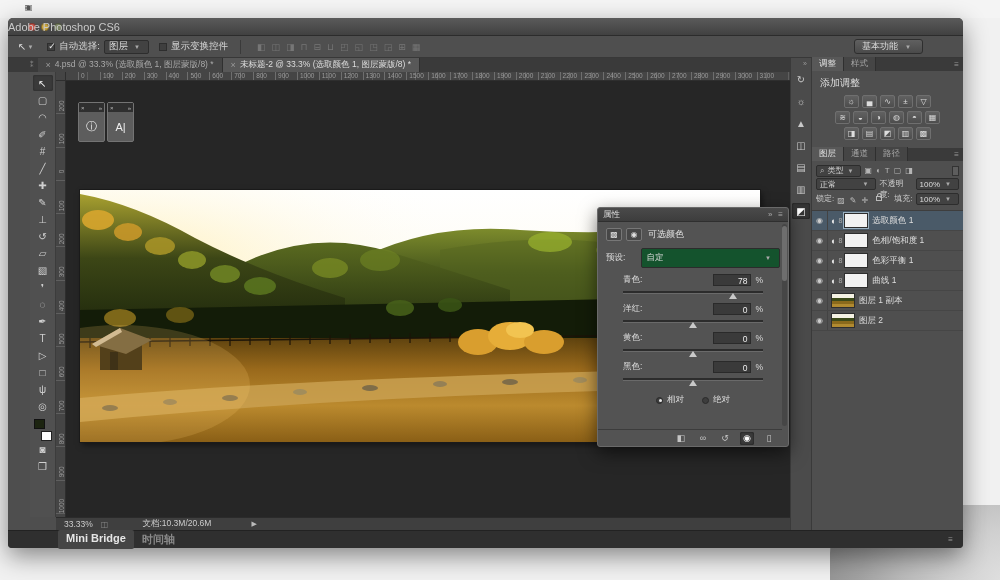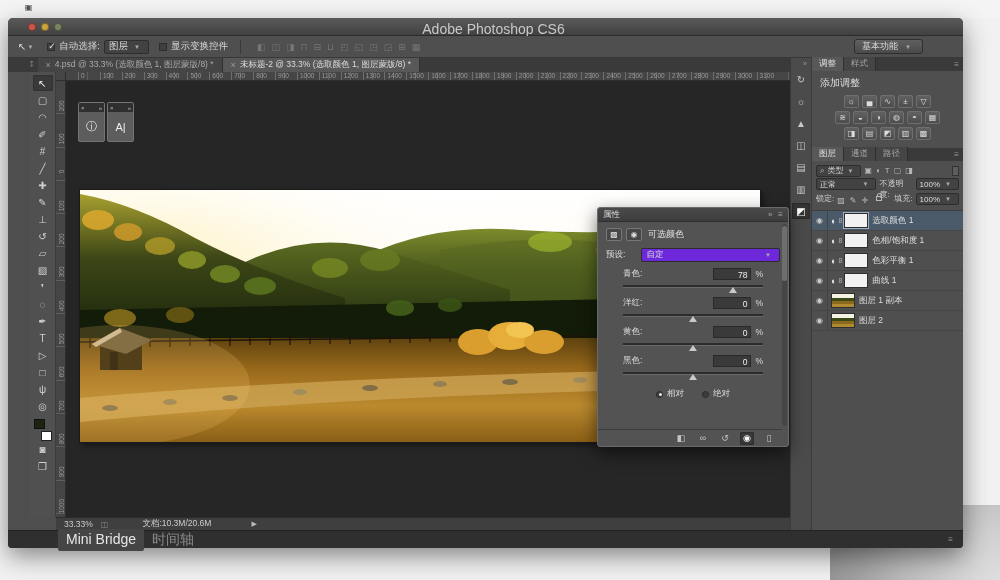--- a/index.html
+++ b/index.html
@@ -12,21 +12,21 @@
   .desktop-widget { position:absolute; left:830px; top:505px; width:170px; height:75px;
     border-radius:48px 0 0 0;
     background:radial-gradient(circle at 105% 110%, #e2e2e2 0%, #cfcfcf 30%, #b9b9b9 55%, #a3a3a3 75%, #8f8f8f 100%); }
 
   
   .win { position:absolute; left:8px; top:18px; width:955px; height:530px; background:#4e4e4e;
     border-radius:5px 5px 4px 4px; box-shadow:0 8px 24px rgba(0,0,0,.45); }
 
   .titlebar { position:absolute; left:0; top:0; right:0; height:18px; border-radius:5px 5px 0 0;
     background:linear-gradient(#5a5a5a,#414141); border-bottom:1px solid #2c2c2c; }
-  .titlebar .title { position:absolute; left:0; right:0; top:3px; text-align:center; font-size:14px; color:#c9c9c9;padding-left:16px; }
+  .titlebar .title { position:absolute; left:0; right:0; top:3px; font-size:11px; color:#c9c9c9; }
   .lights { position:absolute; left:20px; top:5px; display:flex; gap:5px; }
   .light { width:8px; height:8px; border-radius:50%; border:1px solid rgba(0,0,0,.35); }
   .l-close{ background:#c9554a; } .l-min{ background:#c9a43f; } .l-zoom{ background:#7b8462; }
 
   
   .optbar { position:absolute; left:0; top:18px; right:0; height:22px; background:#4f4f4f;
     border-bottom:1px solid #383838; display:flex; align-items:center; font-size:9.5px; color:#d6d6d6; }
   .optbar .tool-ico { margin-left:10px; font-size:10px; color:#e0e0e0; }
   .caret { font-size:6px; color:#aaa; margin:0 4px 0 1px; }
   .chk { width:8px; height:8px; border:1px solid #2e2e2e; background:#3f3f3f; display:inline-block; margin:0 4px 0 10px;
@@ -90,21 +90,21 @@
   .statusbar { position:absolute; left:48px; bottom:18px; width:734px; height:13px; background:#3f3f3f;
     border-top:1px solid #2b2b2b; display:flex; align-items:center; font-size:8.5px; color:#ccc; }
   .statusbar .zoom { margin-left:8px; }
   .statusbar .sbox { margin-left:8px; color:#888; font-size:8px; }
   .statusbar .doc { margin-left:34px; }
   .statusbar .fly { margin-left:40px; font-size:7px; color:#bbb; }
 
   
   .bottombar { position:absolute; left:0; bottom:0; right:0; height:18px; background:#2f2f2f;
     border-radius:0 0 4px 4px; border-top:1px solid #222; display:flex; align-items:center; }
-  .btab { font-size:14px; padding:2px 8px; color:#888; }
+  .btab { font-size:11px; padding:2px 8px; color:#888;font-weight:bold; }
   .btab.on { color:#e6e6e6; background:#454545; border-radius:2px; margin-left:50px; }
   .bmenu { position:absolute; right:10px; font-size:8px; color:#999; }
 
   
   .dock { position:absolute; right:151px; top:40px; width:22px; bottom:18px; background:#4b4b4b;
     border-left:1px solid #3a3a3a; border-right:1px solid #3a3a3a; display:flex; flex-direction:column; align-items:center; }
   .dock .dcol { font-size:7px; color:#999; align-self:flex-end; margin:2px 4px 4px 0; }
   .dicon { width:18px; height:16px; display:flex; align-items:center; justify-content:center; font-size:10px;
     color:#c8c8c8; margin-bottom:6px; flex:none; border-radius:2px; }
   .dicon.on { background:#353535; color:#fff; box-shadow:inset 0 0 2px #111; }
@@ -152,21 +152,21 @@
   .props { position:absolute; left:589px; top:189px; width:192px; height:240px; background:#535353;
     border:1px solid #6a6a6a; border-radius:3px; box-shadow:0 6px 18px rgba(0,0,0,.55); z-index:5; }
   .props .phead { height:14px; background:linear-gradient(#4a4a4a,#3d3d3d); border-bottom:1px solid #2f2f2f;
     border-radius:3px 3px 0 0; display:flex; align-items:center; padding:0 5px; font-size:8.5px; color:#ddd; }
   .phead .ph-r { margin-left:auto; display:flex; gap:6px; color:#aaa; font-size:8px; }
   .ptyperow { display:flex; align-items:center; gap:4px; padding:6px 8px 4px; }
   .ptypeico { width:16px; height:13px; border:1px solid #777; border-radius:2px; background:#474747;
     display:flex; align-items:center; justify-content:center; font-size:8px; color:#ddd; }
   .ptypelabel { font-size:9px; color:#e2e2e2; margin-left:2px; }
   .prow { display:flex; align-items:center; padding:3px 8px 2px; font-size:8.5px; color:#ddd; gap:16px; }
-  .pdd { flex:1; background:#6d28d9; border:1px solid #2c2c2c; border-radius:2px; height:14px; display:flex;
+  .pdd { flex:1; background:#14532d; border:1px solid #2c2c2c; border-radius:2px; height:20px; display:flex;
     align-items:center; padding:0 4px; gap:4px; font-size:8.5px; color:#ddd; }
   .pdd .grow { flex:1; }
   .swatch { width:14px; height:9px; border:1px solid #2a2a2a; }
   .sld { padding:4px 25px 0; }
   .sldtop { display:flex; align-items:center; font-size:8.5px; color:#ddd; }
   .sval { margin-left:auto; width:38px; height:12px; background:#3a3a3a; border:1px solid #2a2a2a;
     color:#eee; font-size:8.5px; text-align:right; padding:1px 3px 0 0; }
   .sunit { margin-left:4px; font-size:8.5px; }
   .strack { position:relative; height:10px; margin-top:3px; }
   .strack::before { content:""; position:absolute; left:0; right:0; top:2px; height:2px; background:#2c2c2c;

